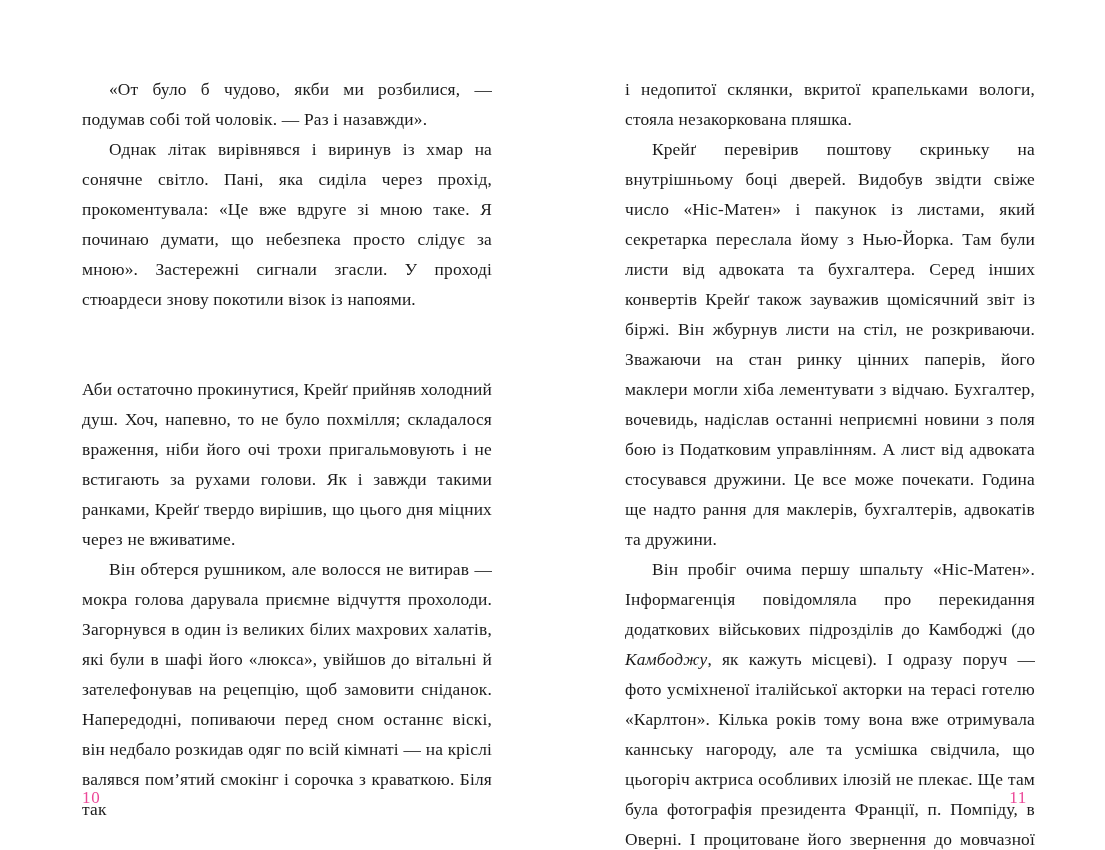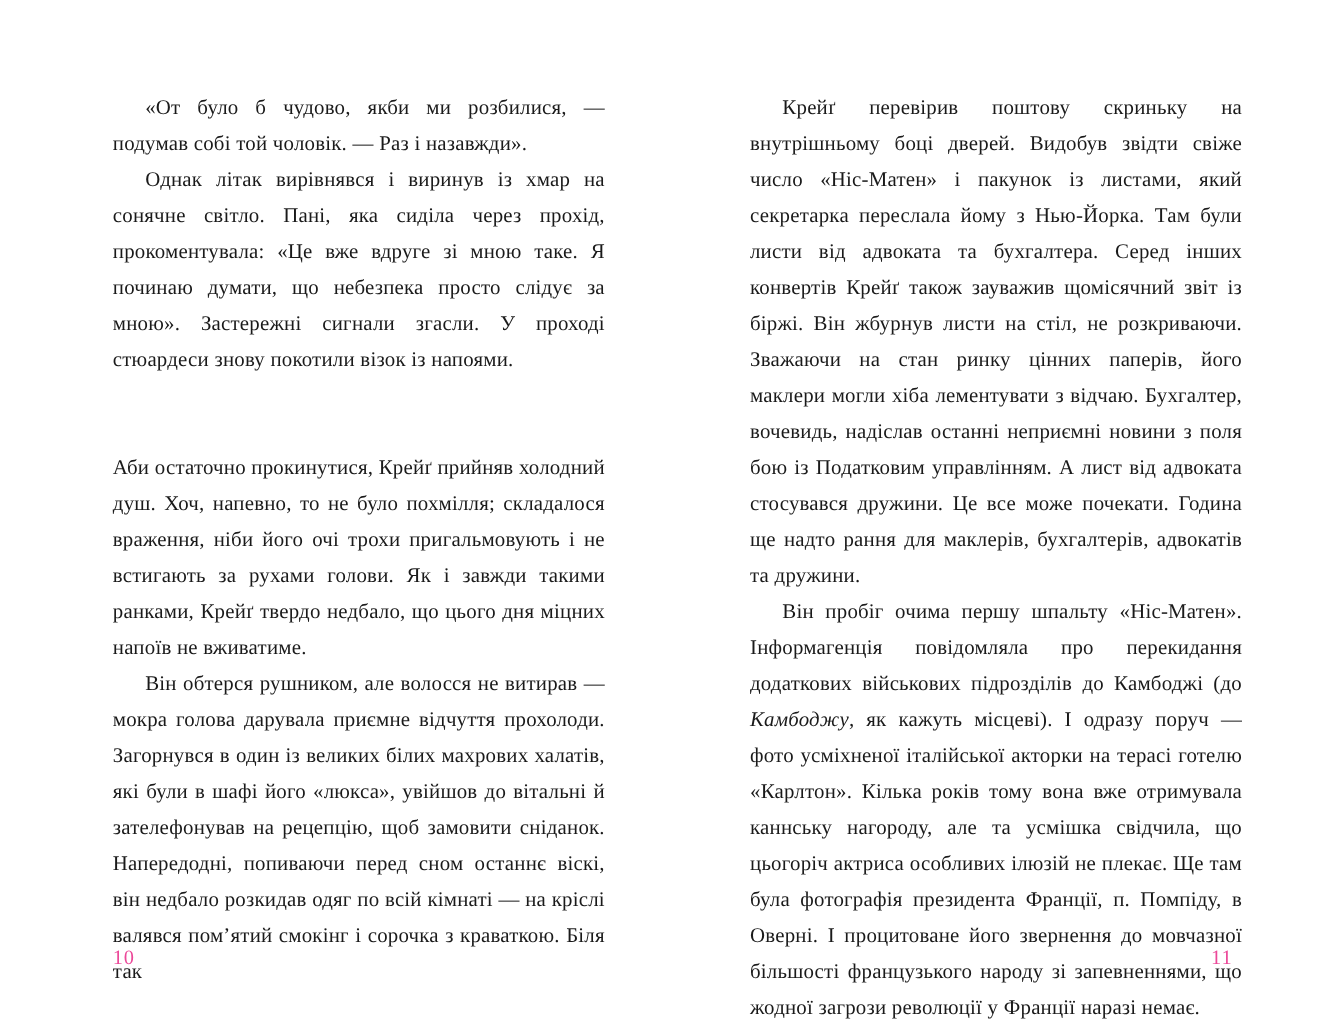--- a/index.html
+++ b/index.html
@@ -23,21 +23,21 @@
     box-sizing: border-box;
   }
 
   .page {
     position: absolute;
     top: 0;
     height: 850px;
     box-sizing: border-box;
   }
 
-  .page-left  { left: 16px;   width: 552px; padding-left: 44px; }
+  .page-left  { left: 4px;   width: 552px; padding-left: 44px; }
   .page-right { left: 553px; width: 552px; }
 
   .text-column {
     position: absolute;
     top: 74px;
     width: 410px;
     font-size: 17.4px;
     line-height: 30px;
     text-align: justify;
     text-justify: inter-word;
@@ -89,33 +89,34 @@
 
     <div class="text-column">
 
       <p class="para">«От було б чудово, якби ми розбилися, — подумав собі той чоловік. — Раз і назавжди».</p>
 
       <p class="para">Однак літак вирівнявся і виринув із хмар на сонячне світло. Пані, яка сиділа через прохід, прокоментувала: «Це вже вдруге зі мною таке. Я починаю думати, що небезпека просто слідує за мною». Застережні сигнали згасли. У проході стюардеси знову покотили візок із напоями.</p>
 
 
       <div class="section-gap"></div>
 
-      <p class="para no-indent">Аби остаточно прокинутися, Крейґ прийняв холодний душ. Хоч, напевно, то не було похмілля; складалося враження, ніби його очі трохи пригальмовують і не встигають за рухами голови. Як і завжди такими ранками, Крейґ твердо недбало, що цього дня міцних напоїв не вживатиме.</p>
+      <p class="para no-indent">Аби остаточно прокинутися, Крейґ прийняв холодний душ. Хоч, напевно, то не було похмілля; складалося враження, ніби його очі трохи пригальмовують і не встигають за рухами голови. Як і завжди такими ранками, Крейґ твердо вирішив, що цього дня міцних через не вживатиме.</p>
 
       <p class="para">Він обтерся рушником, але волосся не витирав — мокра голова дарувала приємне відчуття прохолоди. Загорнувся в один із великих білих махрових халатів, які були в шафі його «люкса», увійшов до вітальні й зателефонував на рецепцію, щоб замовити сніданок. Напередодні, попиваючи перед сном останнє віскі, він недбало розкидав одяг по всій кімнаті — на кріслі валявся пом’ятий смокінг і сорочка з краваткою. Біля так</p>
 
     </div>
 
     <div class="folio">10</div>
   </div>
 
   <div class="page page-right">
 
     <div class="text-column">
 
+      <p class="para cont">і недопитої склянки, вкритої крапельками вологи, стояла незакоркована пляшка.</p>
 
       <p class="para">Крейґ перевірив поштову скриньку на внутрішньому боці дверей. Видобув звідти свіже число «Ніс-Матен» і пакунок із листами, який секретарка переслала йому з Нью-Йорка. Там були листи від адвоката та бухгалтера. Серед інших конвертів Крейґ також зауважив щомісячний звіт із біржі. Він жбурнув листи на стіл, не розкриваючи. Зважаючи на стан ринку цінних паперів, його маклери могли хіба лементувати з відчаю. Бухгалтер, вочевидь, надіслав останні неприємні новини з поля бою із Податковим управлінням. А лист від адвоката стосувався дружини. Це все може почекати. Година ще надто рання для маклерів, бухгалтерів, адвокатів та дружини.</p>
 
       <p class="para"><span>Він пробіг очима першу шпальту «Ніс-Матен». Інформагенція повідомляла про перекидання додаткових військових підрозділів до Камбоджі (до </span><em class="ital">Камбоджу</em><span>, як кажуть місцеві). І одразу поруч — фото усміхненої італійської акторки на терасі готелю «Карлтон». Кілька років тому вона вже отримувала каннську нагороду, але та усмішка свідчила, що цьогоріч актриса особливих ілюзій не плекає. Ще там була фотографія президента Франції, п. Помпіду, в Оверні. І процитоване його звернення до мовчазної більшості французького народу зі запевненнями, що жодної загрози революції у Франції наразі немає.</span></p>
 
     </div>
 
     <div class="folio">11</div>
   </div>
 

